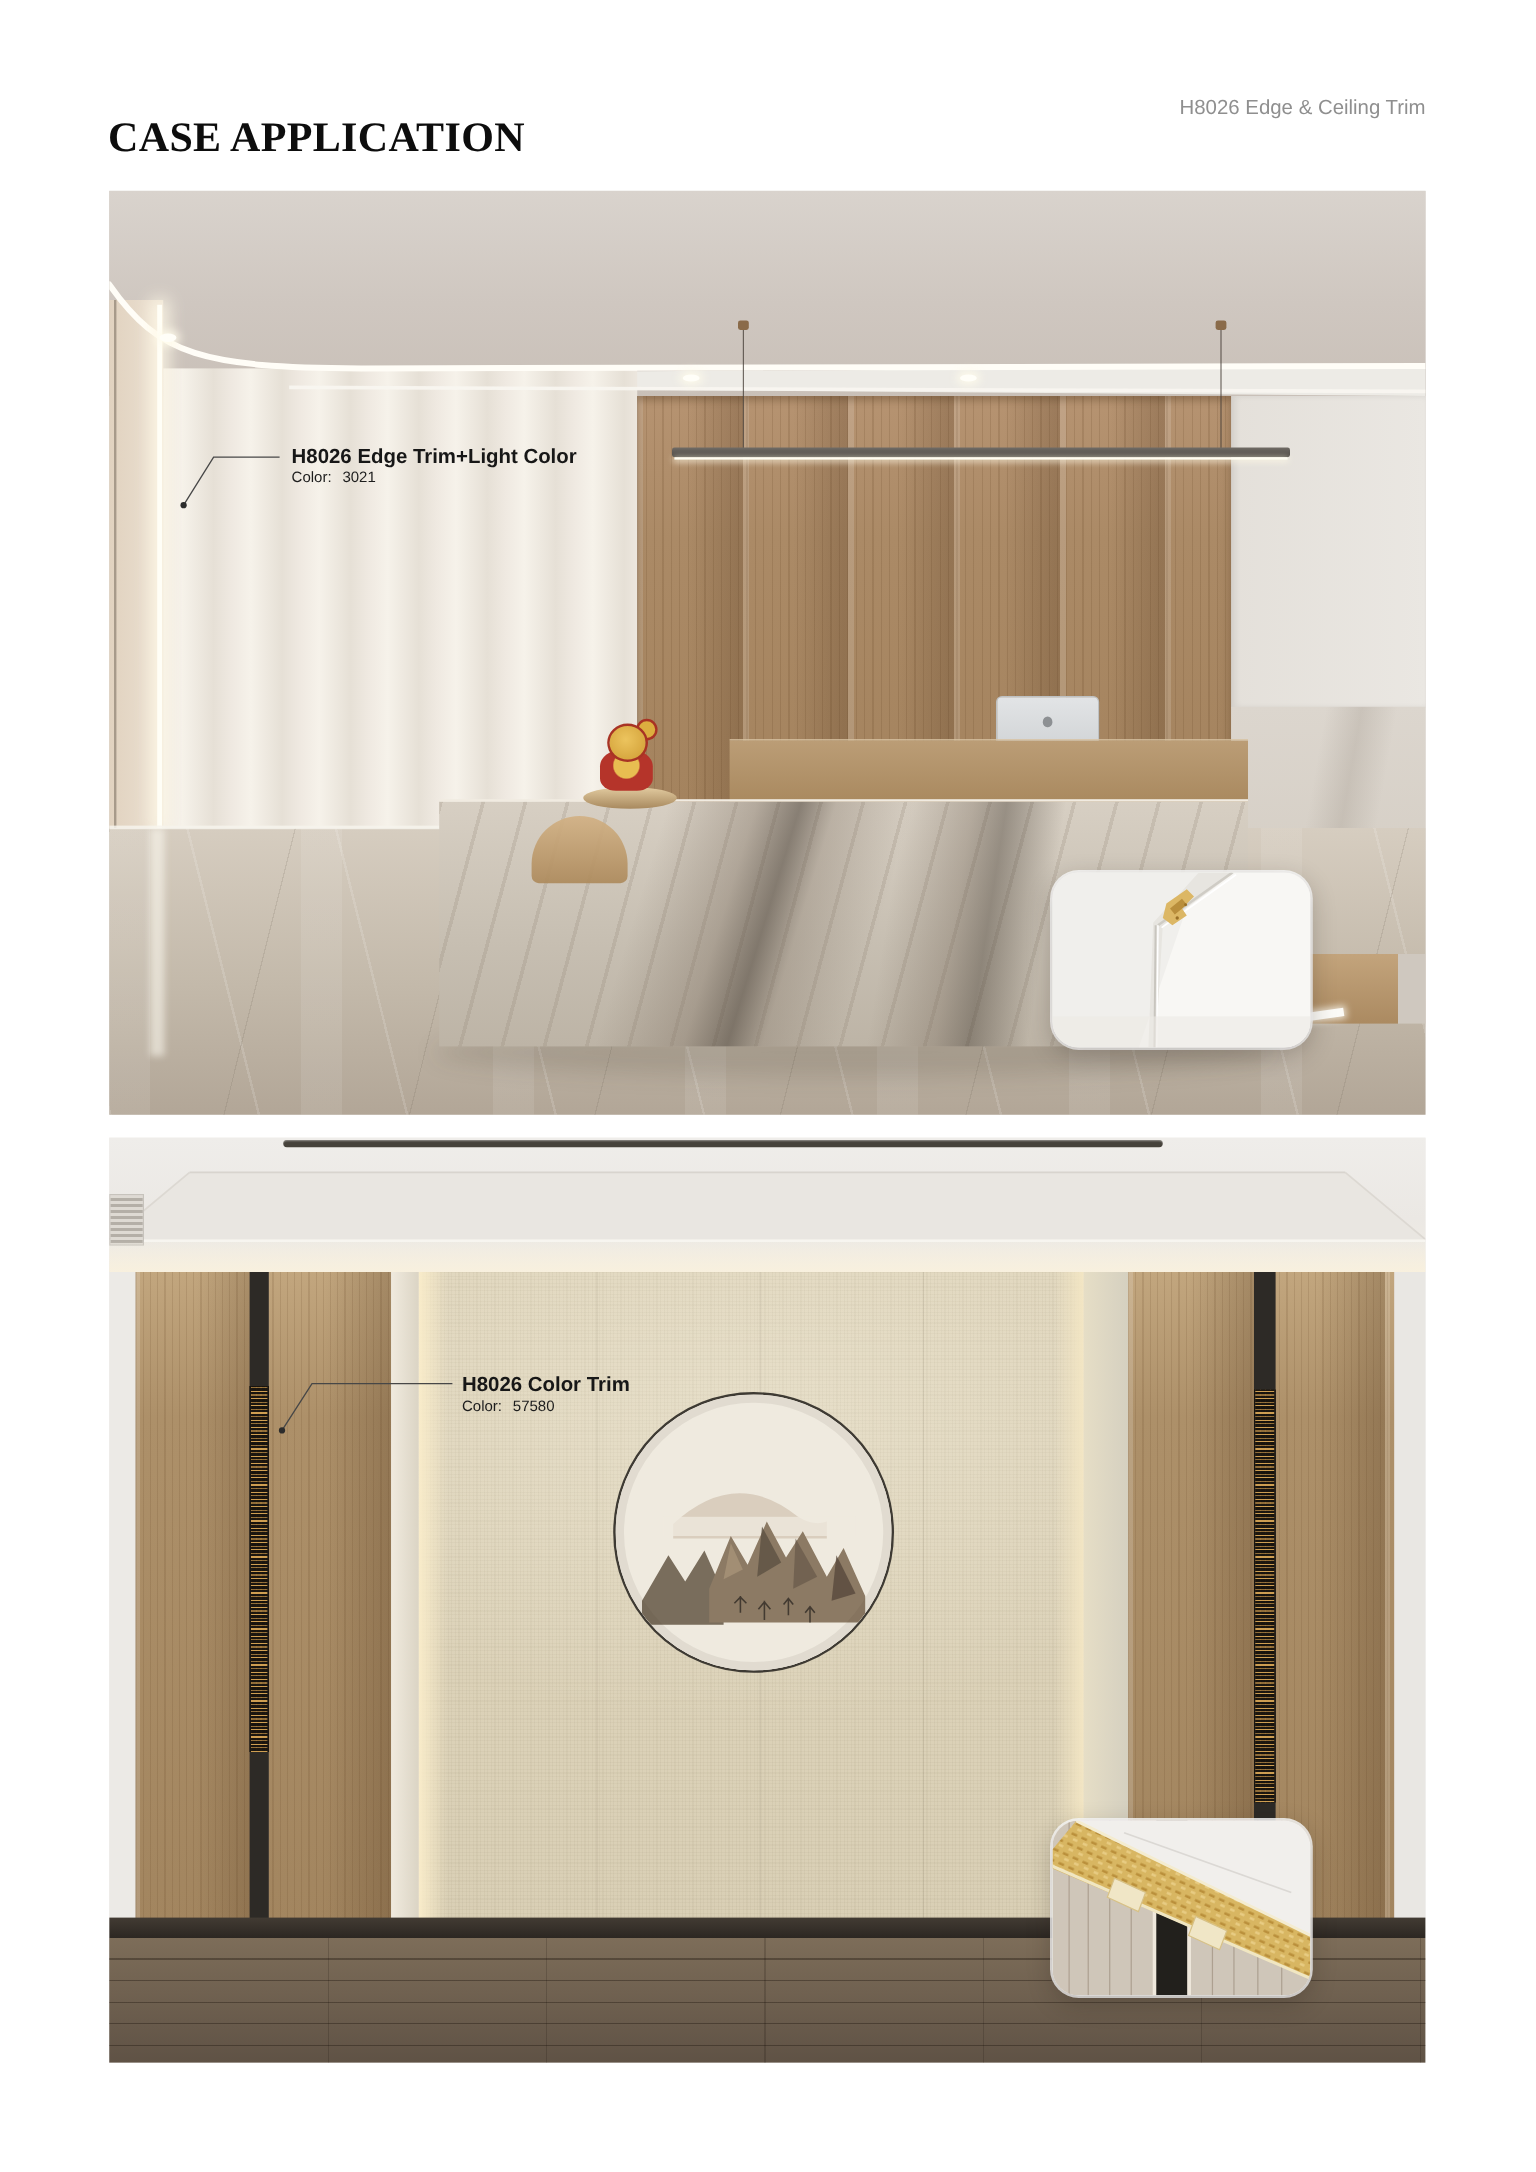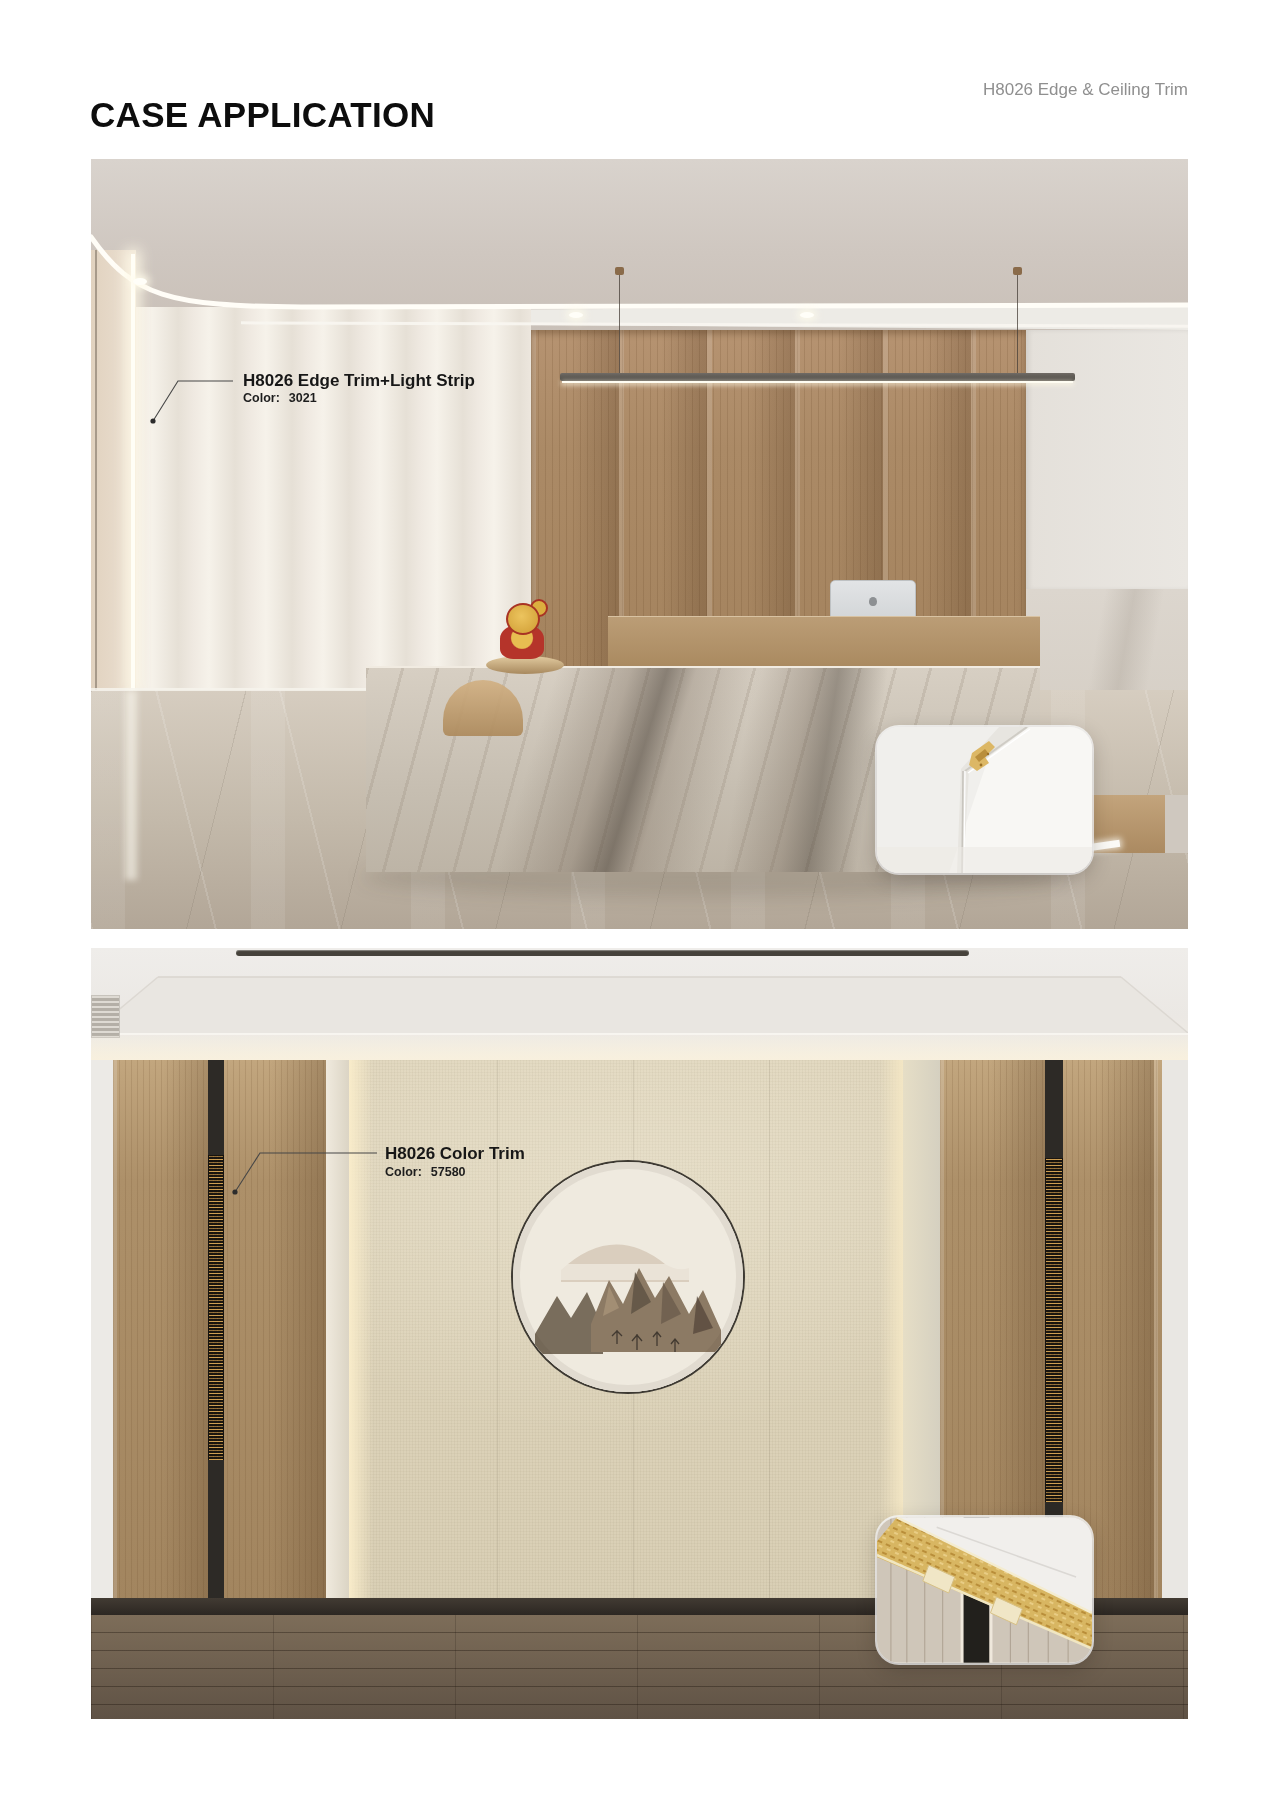--- a/index.html
+++ b/index.html
@@ -3,21 +3,21 @@
 <meta charset="utf-8">
 <style>
   html,body{margin:0;padding:0;}
   body{width:1280px;height:1810px;position:relative;background:#ffffff;
        font-family:"Liberation Sans",sans-serif;overflow:hidden;}
   figure{margin:0;}
   .abs{position:absolute;}
 
   
   .hdr-title{position:absolute;left:90px;top:72px;font-size:35px;font-weight:bold;
-             color:#0d0d0d;letter-spacing:.3px;}
+             color:#0d0d0d;letter-spacing:.3px;font-family:Liberation Serif, serif;}
   .hdr-product{position:absolute;right:92px;top:80px;font-size:17px;color:#8f8f8f;}
 
   
   .render{position:absolute;left:91px;width:1097px;overflow:hidden;background:#d6d0c9;}
   .r1{top:159px;height:770px;}
   .r2{top:948px;height:771px;background:#efedea;}
 
   
   .ceil1{left:0;top:0;width:1097px;height:171px;
          background:linear-gradient(180deg,#d9d3cd 0%,#cfc7c0 55%,#c9c0b8 100%);z-index:1;}
@@ -113,21 +113,21 @@
   .inset{position:absolute;width:215px;height:146px;border-radius:22px;overflow:hidden;
     box-shadow:0 6px 20px rgba(30,25,18,.25),0 0 0 2px rgba(255,255,255,.85);
     background:#f4f3f1;z-index:20;}
   .inset1{left:786px;top:568px;}
   .inset2{left:786px;top:569px;}
   .inset svg{display:block;width:100%;height:100%;}
 
   
   .anno-label{position:absolute;font-size:17px;font-weight:bold;color:#171717;
               white-space:nowrap;z-index:30;}
-  .anno-color{position:absolute;font-size:12.5px;color:#1d1d1d;white-space:nowrap;z-index:30;font-weight:bold;}
+  .anno-color{position:absolute;font-size:12.5px;color:#1d1d1d;white-space:nowrap;z-index:30;}
   .anno-color .val{margin-left:9px;}
   .leader{position:absolute;z-index:30;overflow:visible;}
   .leader polyline{fill:none;stroke:#474747;stroke-width:1.1;}
   .leader circle{fill:#2c2c2c;}
   .a1-label{left:152px;top:212px;}
   .a1-color{left:152px;top:232px;}
   .a1-leader{left:55px;top:215px;width:95px;height:55px;}
   .a2-label{left:294px;top:196px;}
   .a2-color{left:294px;top:217px;}
   .a2-leader{left:140px;top:199px;width:150px;height:52px;}
@@ -264,21 +264,21 @@
         <circle cx="104" cy="38" r="1.4" fill="#9a7027"></circle>
         <circle cx="111" cy="27" r="1.2" fill="#9a7027"></circle>
         <rect x="0" y="120" width="215" height="26" fill="#eceae5" opacity=".6"></rect>
       </svg>
     </figure>
 
     <svg class="leader a1-leader">
       <polyline points="87,7 32,7 7,47"></polyline>
       <circle cx="7" cy="47" r="2.6"></circle>
     </svg>
-    <div class="anno-label a1-label">H8026 Edge Trim+Light Strip</div>
+    <div class="anno-label a1-label">H8026 Edge Trim+Light Color</div>
     <div class="anno-color a1-color">
       <span>Color:</span><span class="val">3021</span>
     </div>
   </figure>
 
   <figure class="render r2">
     <div class="abs ceil2"></div>
     <svg class="abs tray-lines" viewBox="0 0 1097 112" preserveAspectRatio="none">
       <polygon points="67,29 1030,29 1097,85 0,85" fill="#e9e6e1"></polygon>
       <line x1="67" y1="29" x2="1030" y2="29" stroke="#d8d4ce" stroke-width="1.5"></line>

